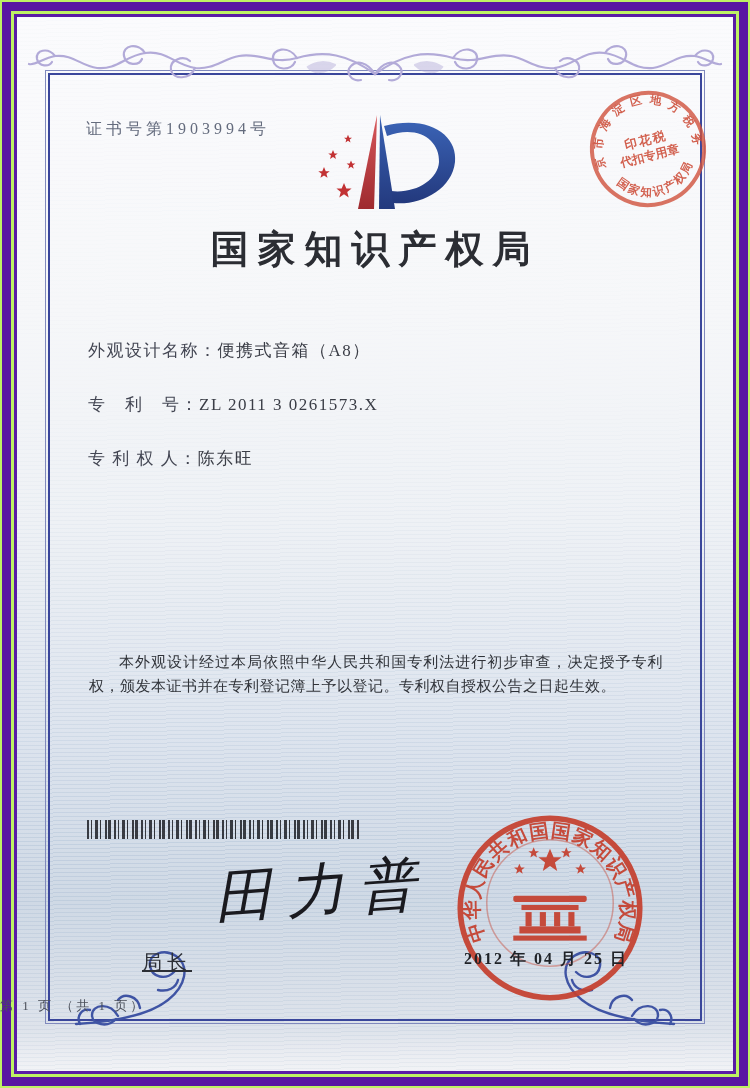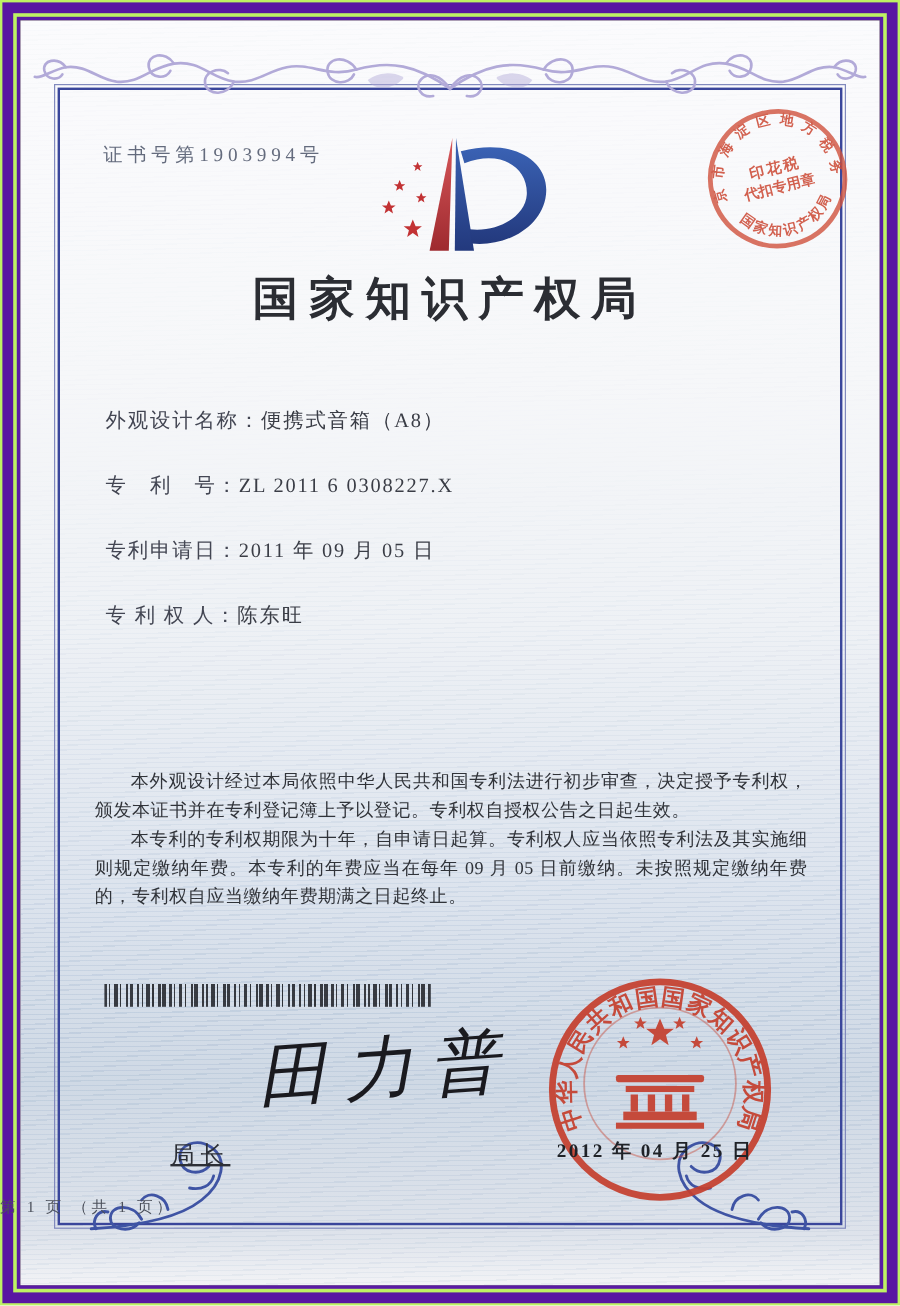--- a/index.html
+++ b/index.html
@@ -25,21 +25,21 @@
   .logo{position:absolute;left:292px;top:112px;}
   .tax-seal{position:absolute;left:574px;top:74px;transform:rotate(-14deg);opacity:.88;}
   .title{position:absolute;left:0;top:224px;width:100%;text-align:center;
          font-size:38px;font-weight:bold;letter-spacing:9px;color:#2b2d33;}
   .fields{position:absolute;left:88px;top:339px;font-size:17px;color:#3c3f48;}
   .field{height:21px;margin-bottom:33px;letter-spacing:1.5px;}
   .f-label{color:#434653;}
   .f-value{color:#3a3d46;}
   .paras{position:absolute;left:79px;top:640px;width:594px;font-size:15px;line-height:24px;
          color:#303339;text-align:justify;letter-spacing:.5px;}
-  .paras p{margin:0;text-indent:2em;}
+  .paras p{margin:10px;text-indent:2em;}
   .barcode{position:absolute;left:87px;top:820px;width:272px;height:19px;opacity:.85;
     background:repeating-linear-gradient(90deg,
       #1c1e24 0 2px,transparent 2px 4px,#1c1e24 4px 5px,transparent 5px 8px,
       #1c1e24 8px 11px,transparent 11px 13px,#14161b 13px 14px,transparent 14px 18px,
       #1c1e24 18px 20px,transparent 20px 21px,#1c1e24 21px 24px,transparent 24px 27px);}
   .sig-label{position:absolute;left:142px;top:949px;font-size:20px;letter-spacing:5px;color:#2c2f36;
              font-family:"Liberation Sans","DejaVu Sans",sans-serif;text-decoration:underline;}
   .sig-name{position:absolute;left:214px;top:852px;font-size:58px;color:#1a1a1f;
             transform:rotate(-4deg);letter-spacing:14px;font-style:italic;}
   .issue-seal{position:absolute;left:448px;top:806px;opacity:.93;}
@@ -138,28 +138,26 @@
       <textPath href="#tsBot" startOffset="50%" text-anchor="middle" textLength="92" lengthAdjust="spacing">国家知识产权局</textPath>
     </text>
     <text x="74" y="70" text-anchor="middle" font-size="12.5" fill="#cd4c38" font-weight="bold" letter-spacing="2">印花税</text>
     <text x="74" y="86" text-anchor="middle" font-size="12" fill="#cd4c38" font-weight="bold">代扣专用章</text>
   </svg>
 
   <div class="title">国家知识产权局</div>
 
   <div class="fields">
     <div class="field"><span class="f-label">外观设计名称：</span><span class="f-value">便携式音箱（A8）</span></div>
-    <div class="field"><span class="f-label">专　利　号：</span><span class="f-value">ZL 2011 6 0308227.X</span></div>
-    <div class="field"><span class="f-label">专利申请日：</span><span class="f-value">2011 年 09 月 05 日</span></div>
+    <div class="field"><span class="f-label">专　利　号：</span><span class="f-value">ZL 2011 3 0261573.X</span></div>
     <div class="field"><span class="f-label">专 利 权 人：</span><span class="f-value">陈东旺</span></div>
   </div>
 
   <div class="paras">
     <p>本外观设计经过本局依照中华人民共和国专利法进行初步审查，决定授予专利权，颁发本证书并在专利登记簿上予以登记。专利权自授权公告之日起生效。</p>
-    <p>本专利的专利权期限为十年，自申请日起算。专利权人应当依照专利法及其实施细则规定缴纳年费。本专利的年费应当在每年 09 月 05 日前缴纳。未按照规定缴纳年费的，专利权自应当缴纳年费期满之日起终止。</p>
   </div>
 
   <div class="barcode"></div>
 
   <div class="sig-label">局长</div>
   <div class="sig-name">田力普</div>
 
   <svg class="issue-seal" width="204" height="204" viewBox="0 0 200 200">
     <defs>
       <path id="isRing" d="M39,135 A70,70 0 1 1 161,135"></path>

